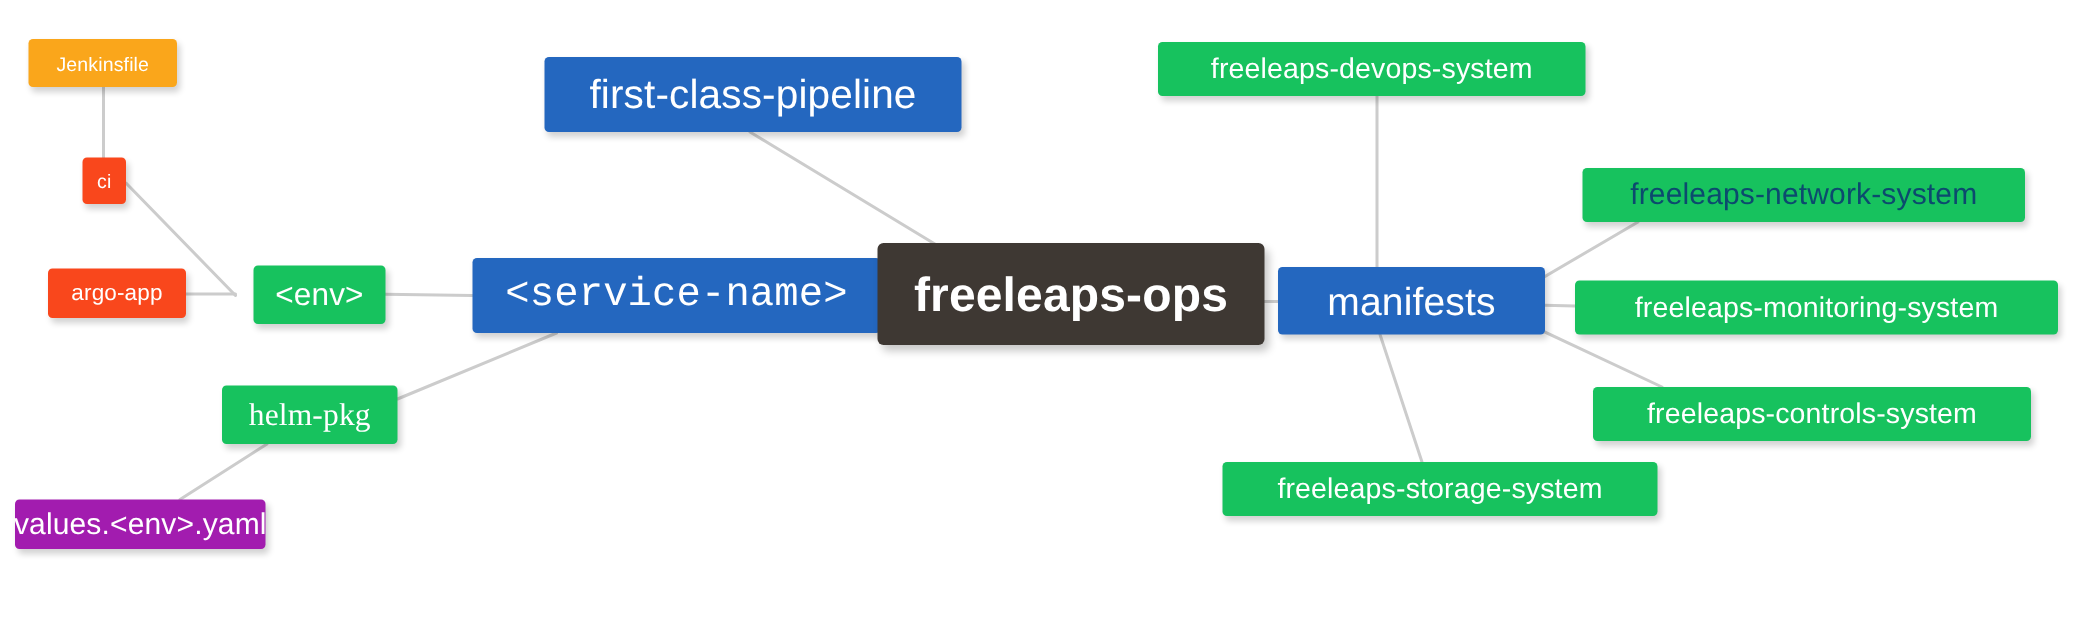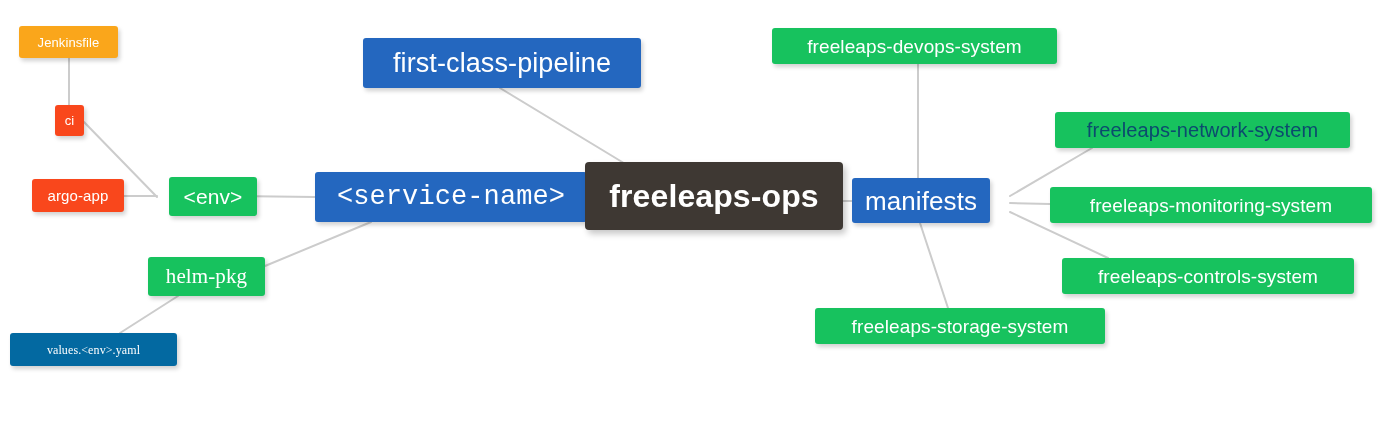--- a/index.html
+++ b/index.html
@@ -65,27 +65,27 @@
       <line x1="1010" y1="196" x2="1092" y2="148" stroke="#cccccc" stroke-width="2" stroke-linecap="round"></line>
       <line x1="1010" y1="203" x2="1050" y2="204" stroke="#cccccc" stroke-width="2" stroke-linecap="round"></line>
       <line x1="1010" y1="212" x2="1108" y2="258" stroke="#cccccc" stroke-width="2" stroke-linecap="round"></line>
       <line x1="920" y1="223" x2="948" y2="308" stroke="#cccccc" stroke-width="2" stroke-linecap="round"></line>
     </svg>
 
   <div id="node-layer">
       <div class="node" style="left: 19px; top: 26px; width: 99px; height: 32px; background: rgb(250, 166, 27); font-size: 13px; color: rgb(255, 255, 255);">Jenkinsfile</div>
       <div class="node" style="left: 55px; top: 105px; width: 29px; height: 31px; background: rgb(249, 71, 28); font-size: 13px; color: rgb(255, 255, 255);">ci</div>
       <div class="node" style="left: 32px; top: 179px; width: 92px; height: 33px; background: rgb(249, 71, 28); font-size: 15px; color: rgb(255, 255, 255);">argo-app</div>
-      <div class="node" style="left: 10px; top: 333px; width: 167px; height: 33px; background: #0369a1; font-size: 12px; color: rgb(255, 255, 255); font-family: Liberation Serif, serif;">values.&lt;env&gt;.yaml</div>
+      <div class="node" style="left: 10px; top: 333px; width: 167px; height: 33px; background: #a21caf; font-size: 20px; color: rgb(255, 255, 255);">values.&lt;env&gt;.yaml</div>
       <div class="node" style="left: 157px; top: 177px; width: 88px; height: 39px; background: rgb(23, 194, 94); font-size: 21px; color: rgb(255, 255, 255); margin-left: 12px;">&lt;env&gt;</div>
       <div class="node" style="left: 148px; top: 257px; width: 117px; height: 39px; background: rgb(23, 194, 94); font-size: 21px; color: rgb(255, 255, 255); font-family: Liberation Serif, serif;">helm-pkg</div>
       <div class="node" style="left: 315px; top: 172px; width: 272px; height: 50px; background: rgb(36, 103, 191); font-size: 27px; color: rgb(255, 255, 255); font-family: Liberation Mono, monospace;">&lt;service-name&gt;</div>
       <div class="node" style="left: 315px; top: 38px; width: 278px; height: 50px; background: rgb(36, 103, 191); font-size: 27px; color: rgb(255, 255, 255); margin-left: 48px;">first-class-pipeline</div>
       <div class="node node-root" style="left: 585px; top: 162px; width: 258px; height: 68px; background: rgb(62, 56, 51); font-size: 32px; color: rgb(255, 255, 255); font-weight: bold;">freeleaps-ops</div>
-      <div class="node" style="left: 852px; top: 178px; width: 138px; height: 45px; background: rgb(36, 103, 191); font-size: 26px; color: rgb(255, 255, 255);">manifests</div>
+      <div class="node" style="left: 852px; top: 178px; width: 178px; height: 45px; background: rgb(36, 103, 191); font-size: 26px; color: rgb(255, 255, 255);">manifests</div>
       <div class="node" style="left: 772px; top: 28px; width: 285px; height: 36px; background: rgb(23, 194, 94); font-size: 19px; color: rgb(255, 255, 255);">freeleaps-devops-system</div>
       <div class="node" style="left: 1055px; top: 112px; width: 295px; height: 36px; background: rgb(23, 194, 94); font-size: 20px; color: #0c4a6e;">freeleaps-network-system</div>
       <div class="node" style="left: 1050px; top: 187px; width: 322px; height: 36px; background: rgb(23, 194, 94); font-size: 19px; color: rgb(255, 255, 255);">freeleaps-monitoring-system</div>
       <div class="node" style="left: 1062px; top: 258px; width: 292px; height: 36px; background: rgb(23, 194, 94); font-size: 19px; color: rgb(255, 255, 255);">freeleaps-controls-system</div>
       <div class="node" style="left: 815px; top: 308px; width: 290px; height: 36px; background: rgb(23, 194, 94); font-size: 19px; color: rgb(255, 255, 255);">freeleaps-storage-system</div>
     </div>
 
 </div>
 
 </body></html>

